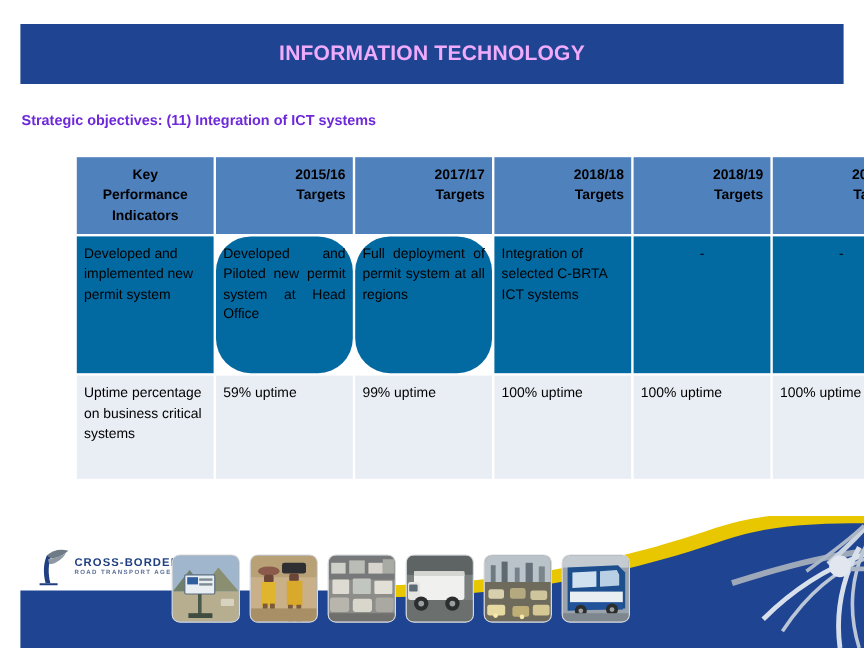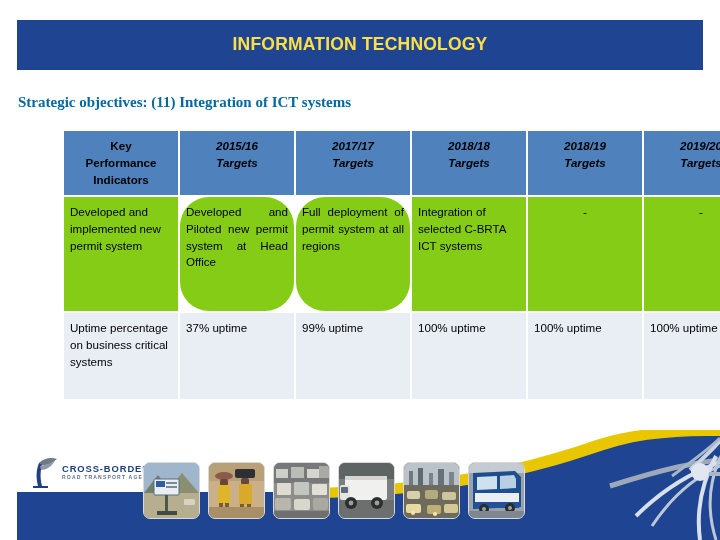--- a/index.html
+++ b/index.html
@@ -32,40 +32,39 @@
     top: 20px;
     width: 686px;
     height: 50px;
     background: #1f4492;
     display: flex;
     align-items: center;
     justify-content: center;
     box-sizing: border-box;
   }
   .title-banner .title-text {
-    color: #fde047;
+    color: #f0abfc;
     font-size: 17.5px;
     font-weight: bold;
     letter-spacing: 0.2px;
     line-height: 1;
     text-align: center;
     white-space: nowrap;
   }
 
   
   .subtitle {
     position: absolute;
     left: 18px;
     top: 93px;
-    font-size: 15px;
+    font-size: 12px;
     font-weight: bold;
-    color: #0369a1;
+    color: #6d28d9;
     white-space: nowrap;
     line-height: 1.2;
-    font-family: Liberation Serif, serif;
   }
 
   
   .kpi-table {
     position: absolute;
     left: 24px;
     top: 129px;
     width: 686px;
     border-collapse: separate;
     border-spacing: 2px;
@@ -86,29 +85,28 @@
     background: #4f81bd;
     color: #000000;
     font-weight: bold;
     height: 64px;
     vertical-align: top;
   }
   .kpi-table thead th.col-kpi {
     text-align: center;
   }
   .kpi-table thead th.col-year {
-    text-align: center;
-    font-style: italic;
+    text-align: right;
   }
   .kpi-table thead th .hdr-line {
     display: block;
   }
 
   .kpi-table tbody tr.row-shade td {
-    background: #84cc16;
+    background: #0369a1;
   }
   .kpi-table tbody tr.row-light td {
     background: #e9edf4;
   }
   .kpi-table tbody td.cell-kpi {
     font-weight: normal;
     text-align: left;
   }
   .kpi-table tbody td.cell-just {
     text-align: justify;
@@ -261,21 +259,21 @@
       <tr class="row-shade row-1">
         <td class="cell-kpi">Developed and implemented new permit system</td>
         <td class="cell-just">Developed and Piloted new permit system at Head Office</td>
         <td class="cell-just">Full deployment of permit system at all regions</td>
         <td class="cell-left">Integration of selected C-BRTA ICT systems</td>
         <td class="cell-center">-</td>
         <td class="cell-center">-</td>
       </tr>
       <tr class="row-light row-2">
         <td class="cell-kpi">Uptime percentage on business critical systems</td>
-        <td class="cell-left">37% uptime</td>
+        <td class="cell-left">59% uptime</td>
         <td class="cell-left">99% uptime</td>
         <td class="cell-left">100% uptime</td>
         <td class="cell-left">100% uptime</td>
         <td class="cell-left">100% uptime</td>
       </tr>
     </tbody>
   </table>
 
   <div class="footer">
     <svg viewBox="0 0 720 110" preserveAspectRatio="none">

